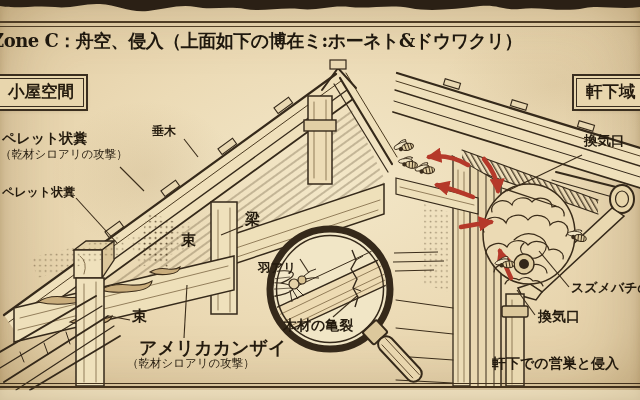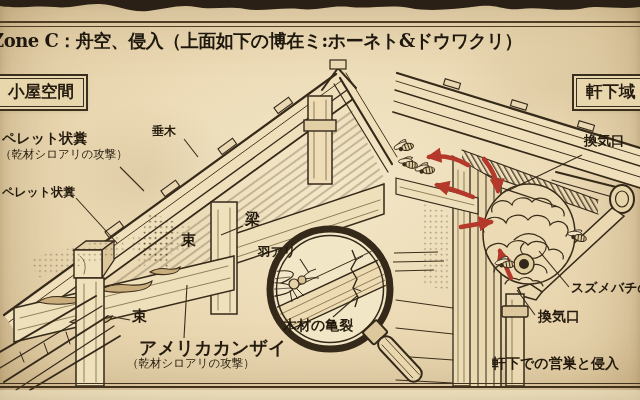--- a/index.html
+++ b/index.html
@@ -268,21 +268,21 @@
   <div class="lbl" style="left:2px;top:131px;font-size:14px;">ペレット状糞</div>
   <div class="lbl sub" style="left:0px;top:148px;font-size:11.5px;">（乾材シロアリの攻撃）</div>
   <div class="lbl" style="left:152px;top:125px;font-size:12px;">垂木</div>
   <div class="lbl" style="left:2px;top:186px;font-size:12px;">ペレット状糞</div>
   <div class="lbl" style="left:245px;top:212px;font-size:15px;">梁</div>
   <div class="lbl" style="left:181px;top:233px;font-size:15px;">束</div>
   <div class="lbl" style="left:132px;top:309px;font-size:15px;">束</div>
   <div class="lbl" style="left:139px;top:339px;font-size:18px;">アメリカカンザイ</div>
   <div class="lbl sub" style="left:127px;top:357px;font-size:11.5px;">（乾材シロアリの攻撃）</div>
 
-  <div class="lbl" style="left:258px;top:245px;font-size:12.5px;">羽アリ</div>
+  <div class="lbl" style="left:258px;top:261px;font-size:12.5px;">羽アリ</div>
   <div class="lbl" style="left:283px;top:318px;font-size:14px;">木材の亀裂</div>
 
   <div class="lbl" style="left:584px;top:133px;font-size:13.5px;">換気口</div>
   <div class="lbl" style="left:571px;top:281px;font-size:13px;">スズメバチの巣</div>
   <div class="lbl" style="left:538px;top:309px;font-size:14px;">換気口</div>
   <div class="lbl" style="left:492px;top:356px;font-size:14px;">軒下での営巣と侵入</div>
 
 </div>
 
 </body></html>

